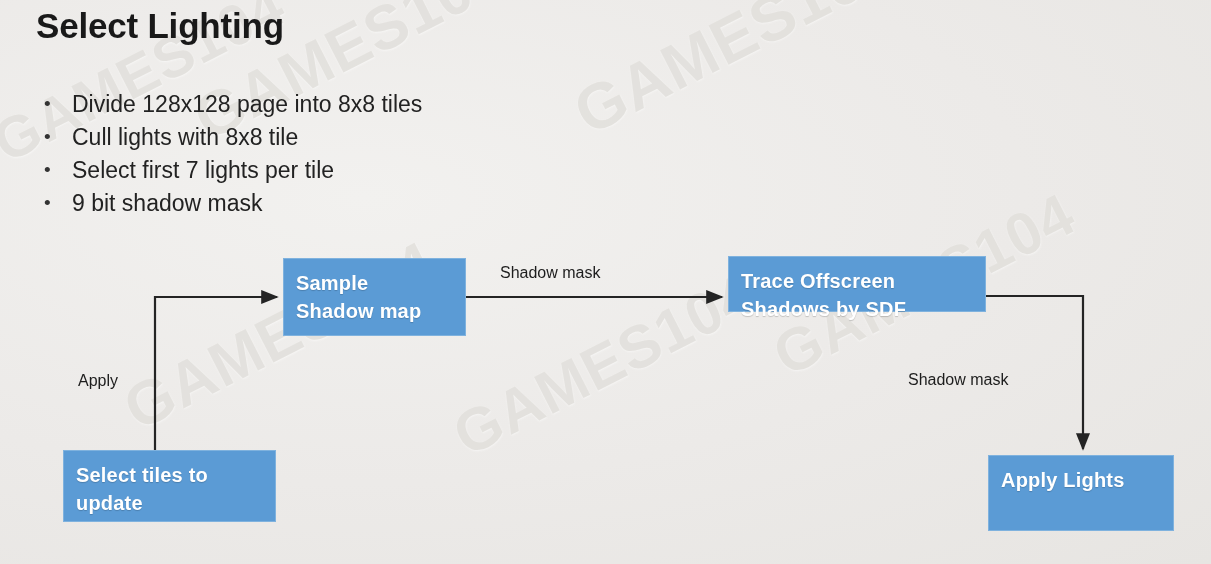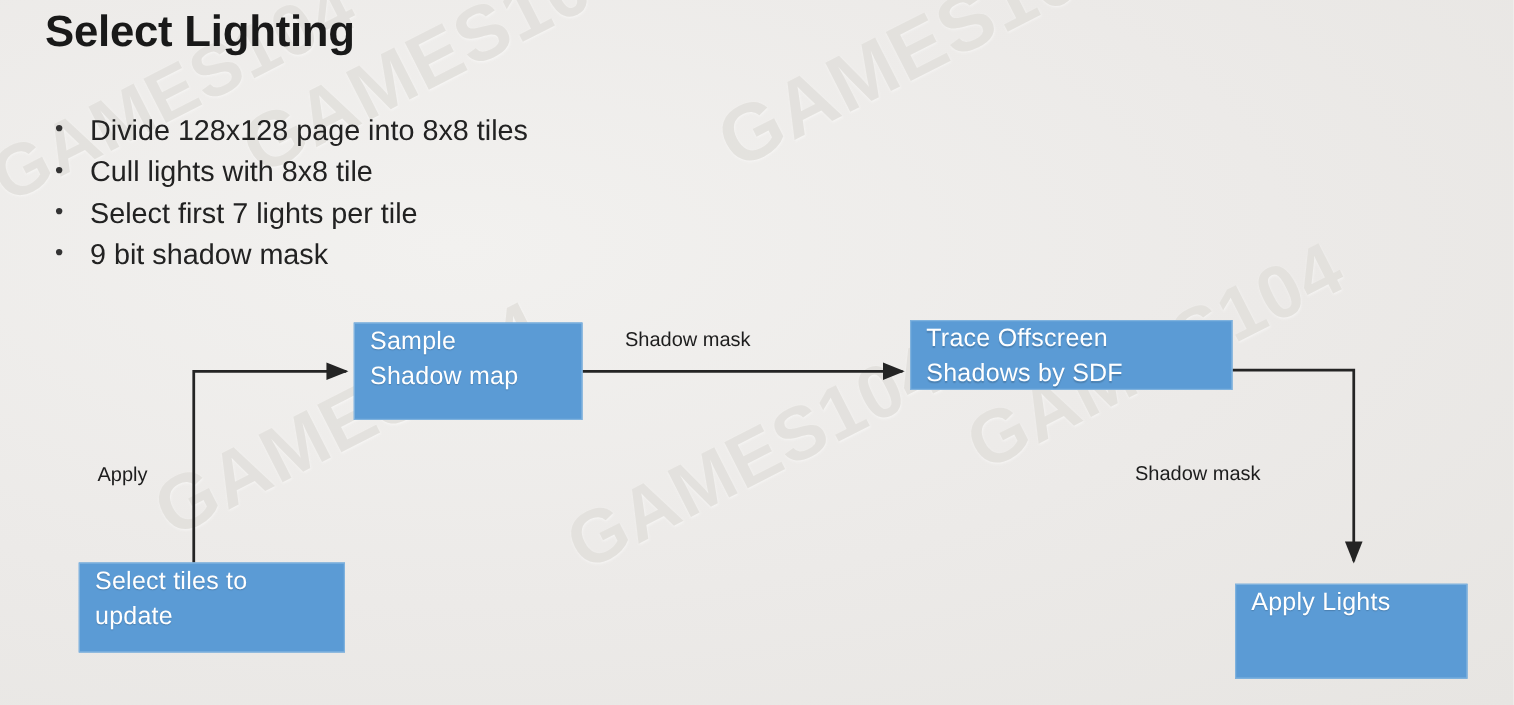--- a/index.html
+++ b/index.html
@@ -67,24 +67,24 @@
     line-height: 32px;
     color: #333;
   }
   .bullet .btext { flex: 1 1 auto; }
 
   
   .flow-box {
     position: absolute;
     background: #5b9bd5;
     color: #ffffff;
-    font-weight: 400;
+    font-weight: 700;
     font-size: 20px;
     line-height: 28px;
-    padding: 0 0 0 12px;
+    padding: 10px 0 0 12px;
     box-sizing: border-box;
     border: 1px solid #7fb2de;
     text-shadow: 0 1px 1px rgba(0,0,0,.18);
     letter-spacing: .2px;
   }
   .flow-box .line2 { display: block; }
 
   
   .conn-label {
     position: absolute;
@@ -158,21 +158,21 @@
   <div class="flow-box" style="left:728px; top:256px; width:258px; height:56px;">
     <span>Trace Offscreen</span>
     <span class="line2">Shadows by SDF</span>
   </div>
 
   <div class="flow-box" style="left:63px; top:450px; width:213px; height:72px;">
     <span>Select tiles to</span>
     <span class="line2">update</span>
   </div>
 
-  <div class="flow-box" style="left:988px; top:455px; width:186px; height:76px;margin-top:12px;">
+  <div class="flow-box" style="left:988px; top:455px; width:186px; height:76px;">
     <span>Apply Lights</span>
   </div>
 
   <div class="conn-label" style="left:78px; top:369px;">Apply</div>
 
   <div class="conn-label" style="left:500px; top:261px;">Shadow mask</div>
 
   <div class="conn-label" style="left:908px; top:368px;">Shadow mask</div>
 
 </div>

